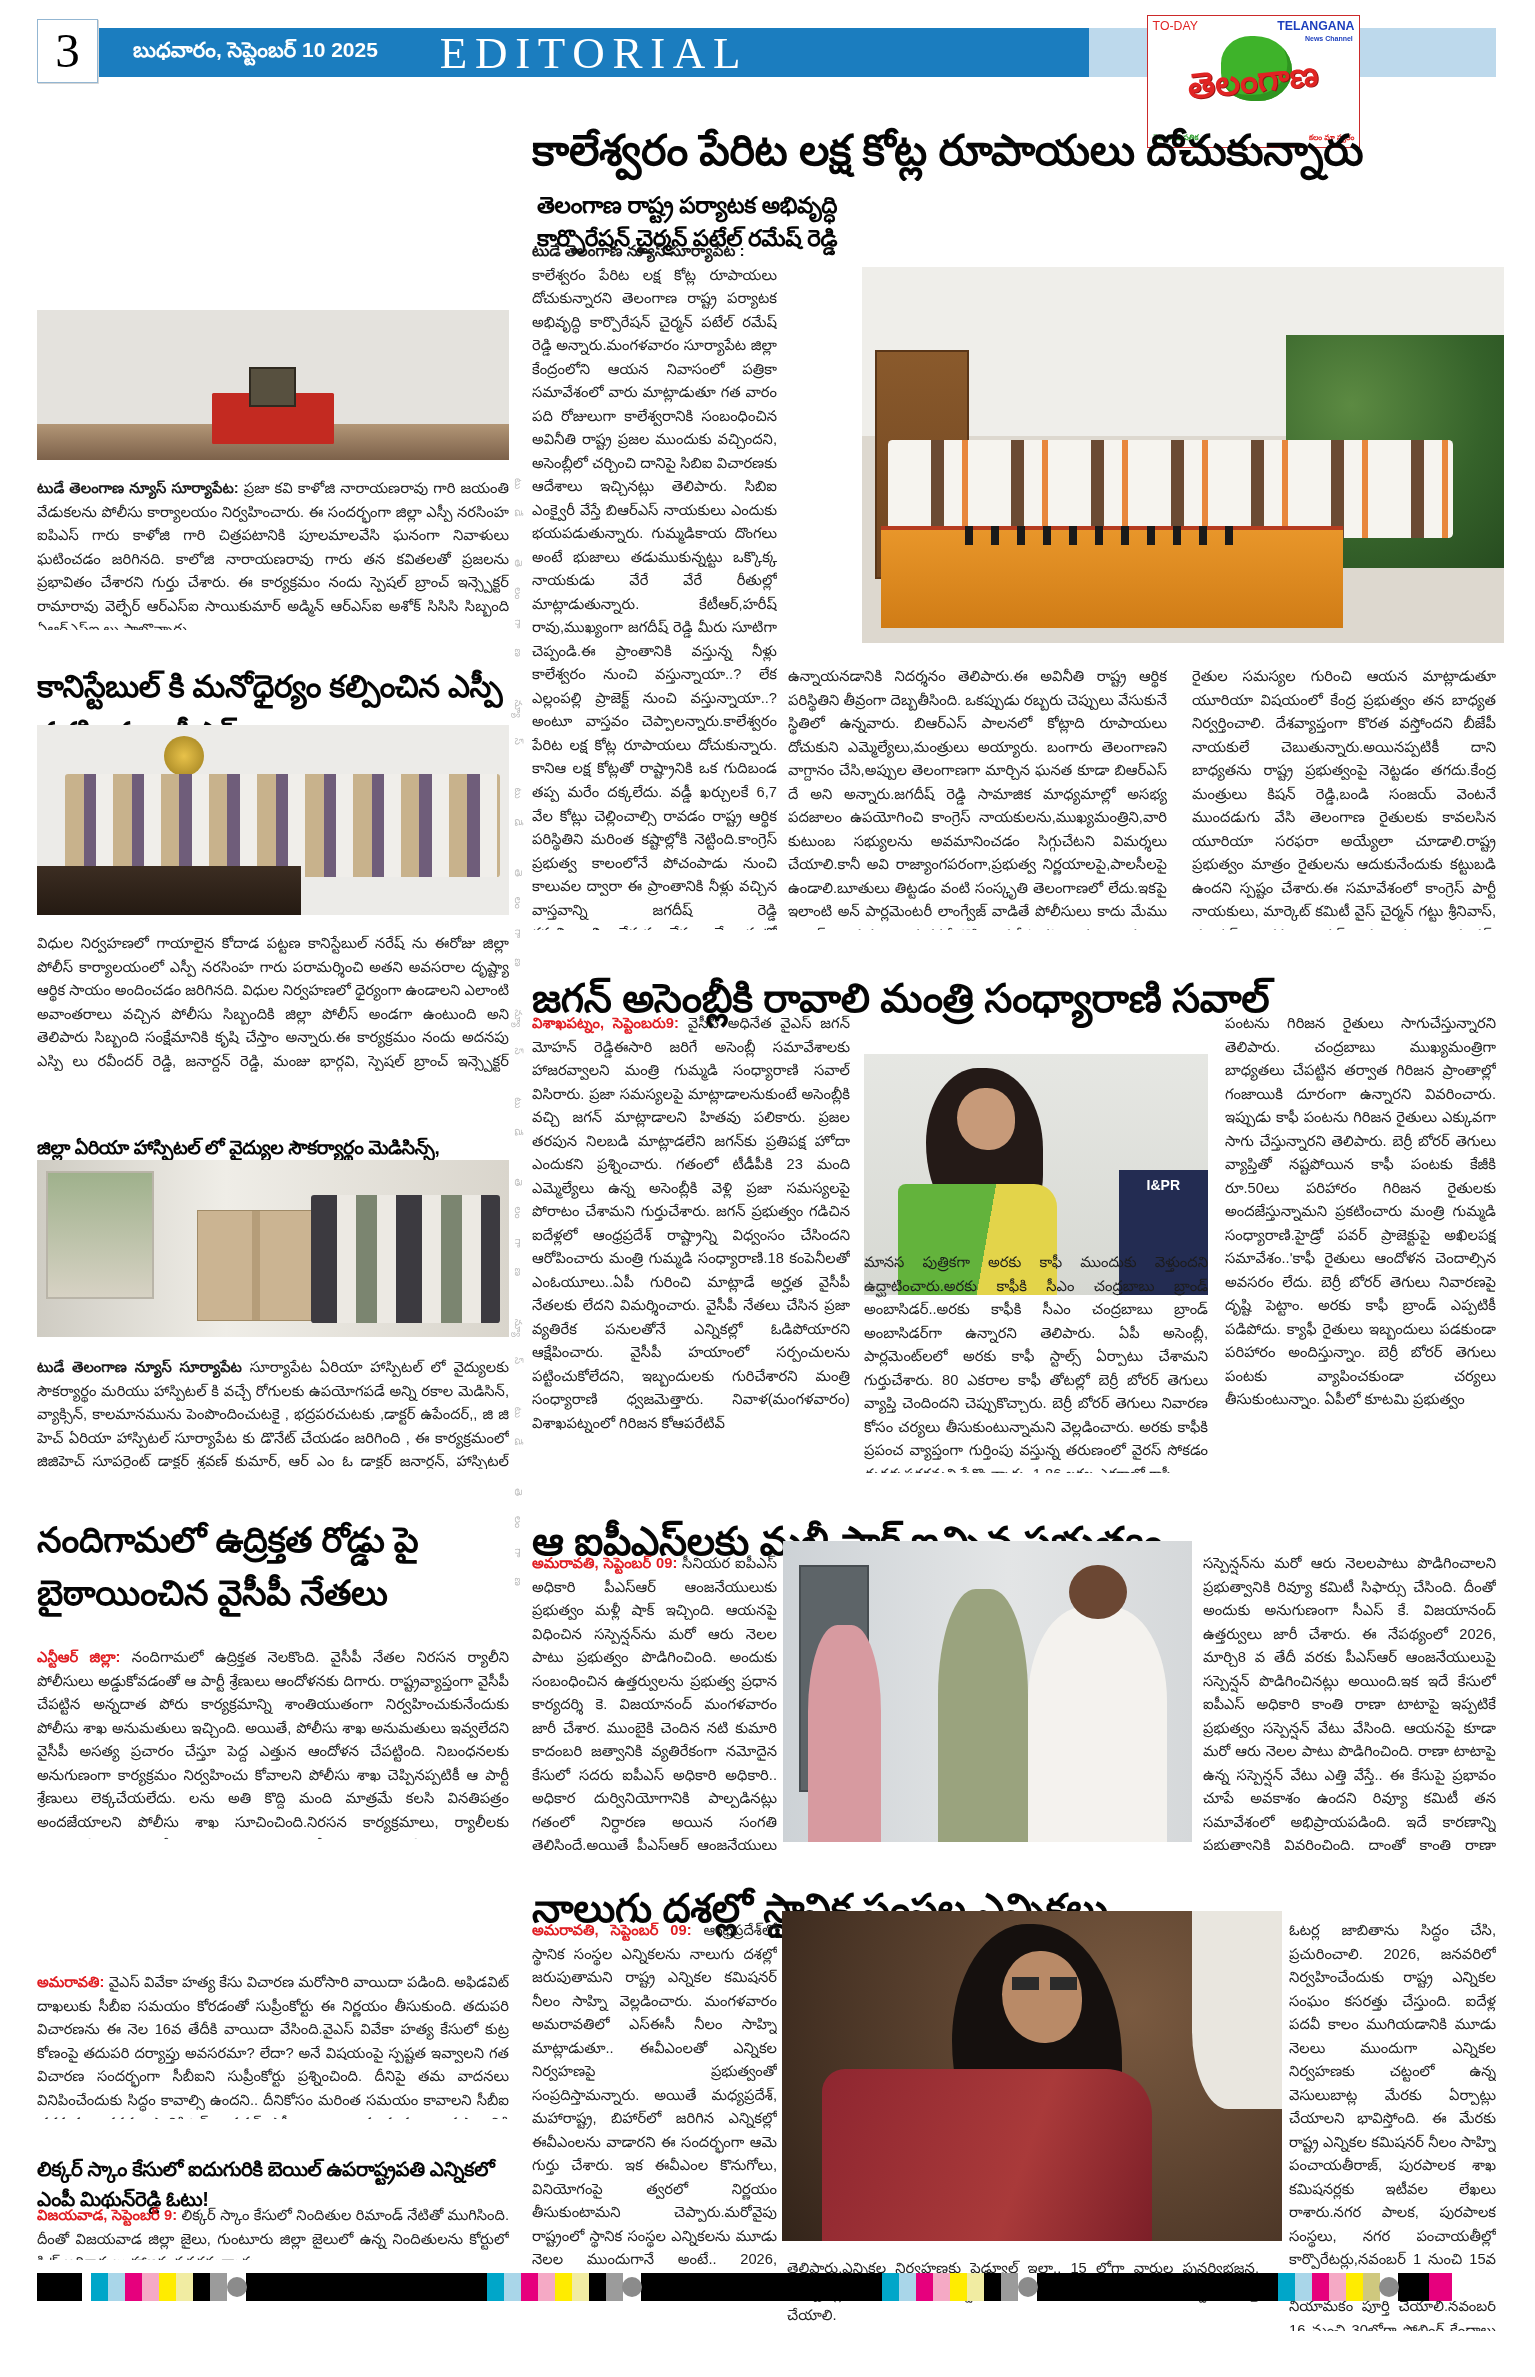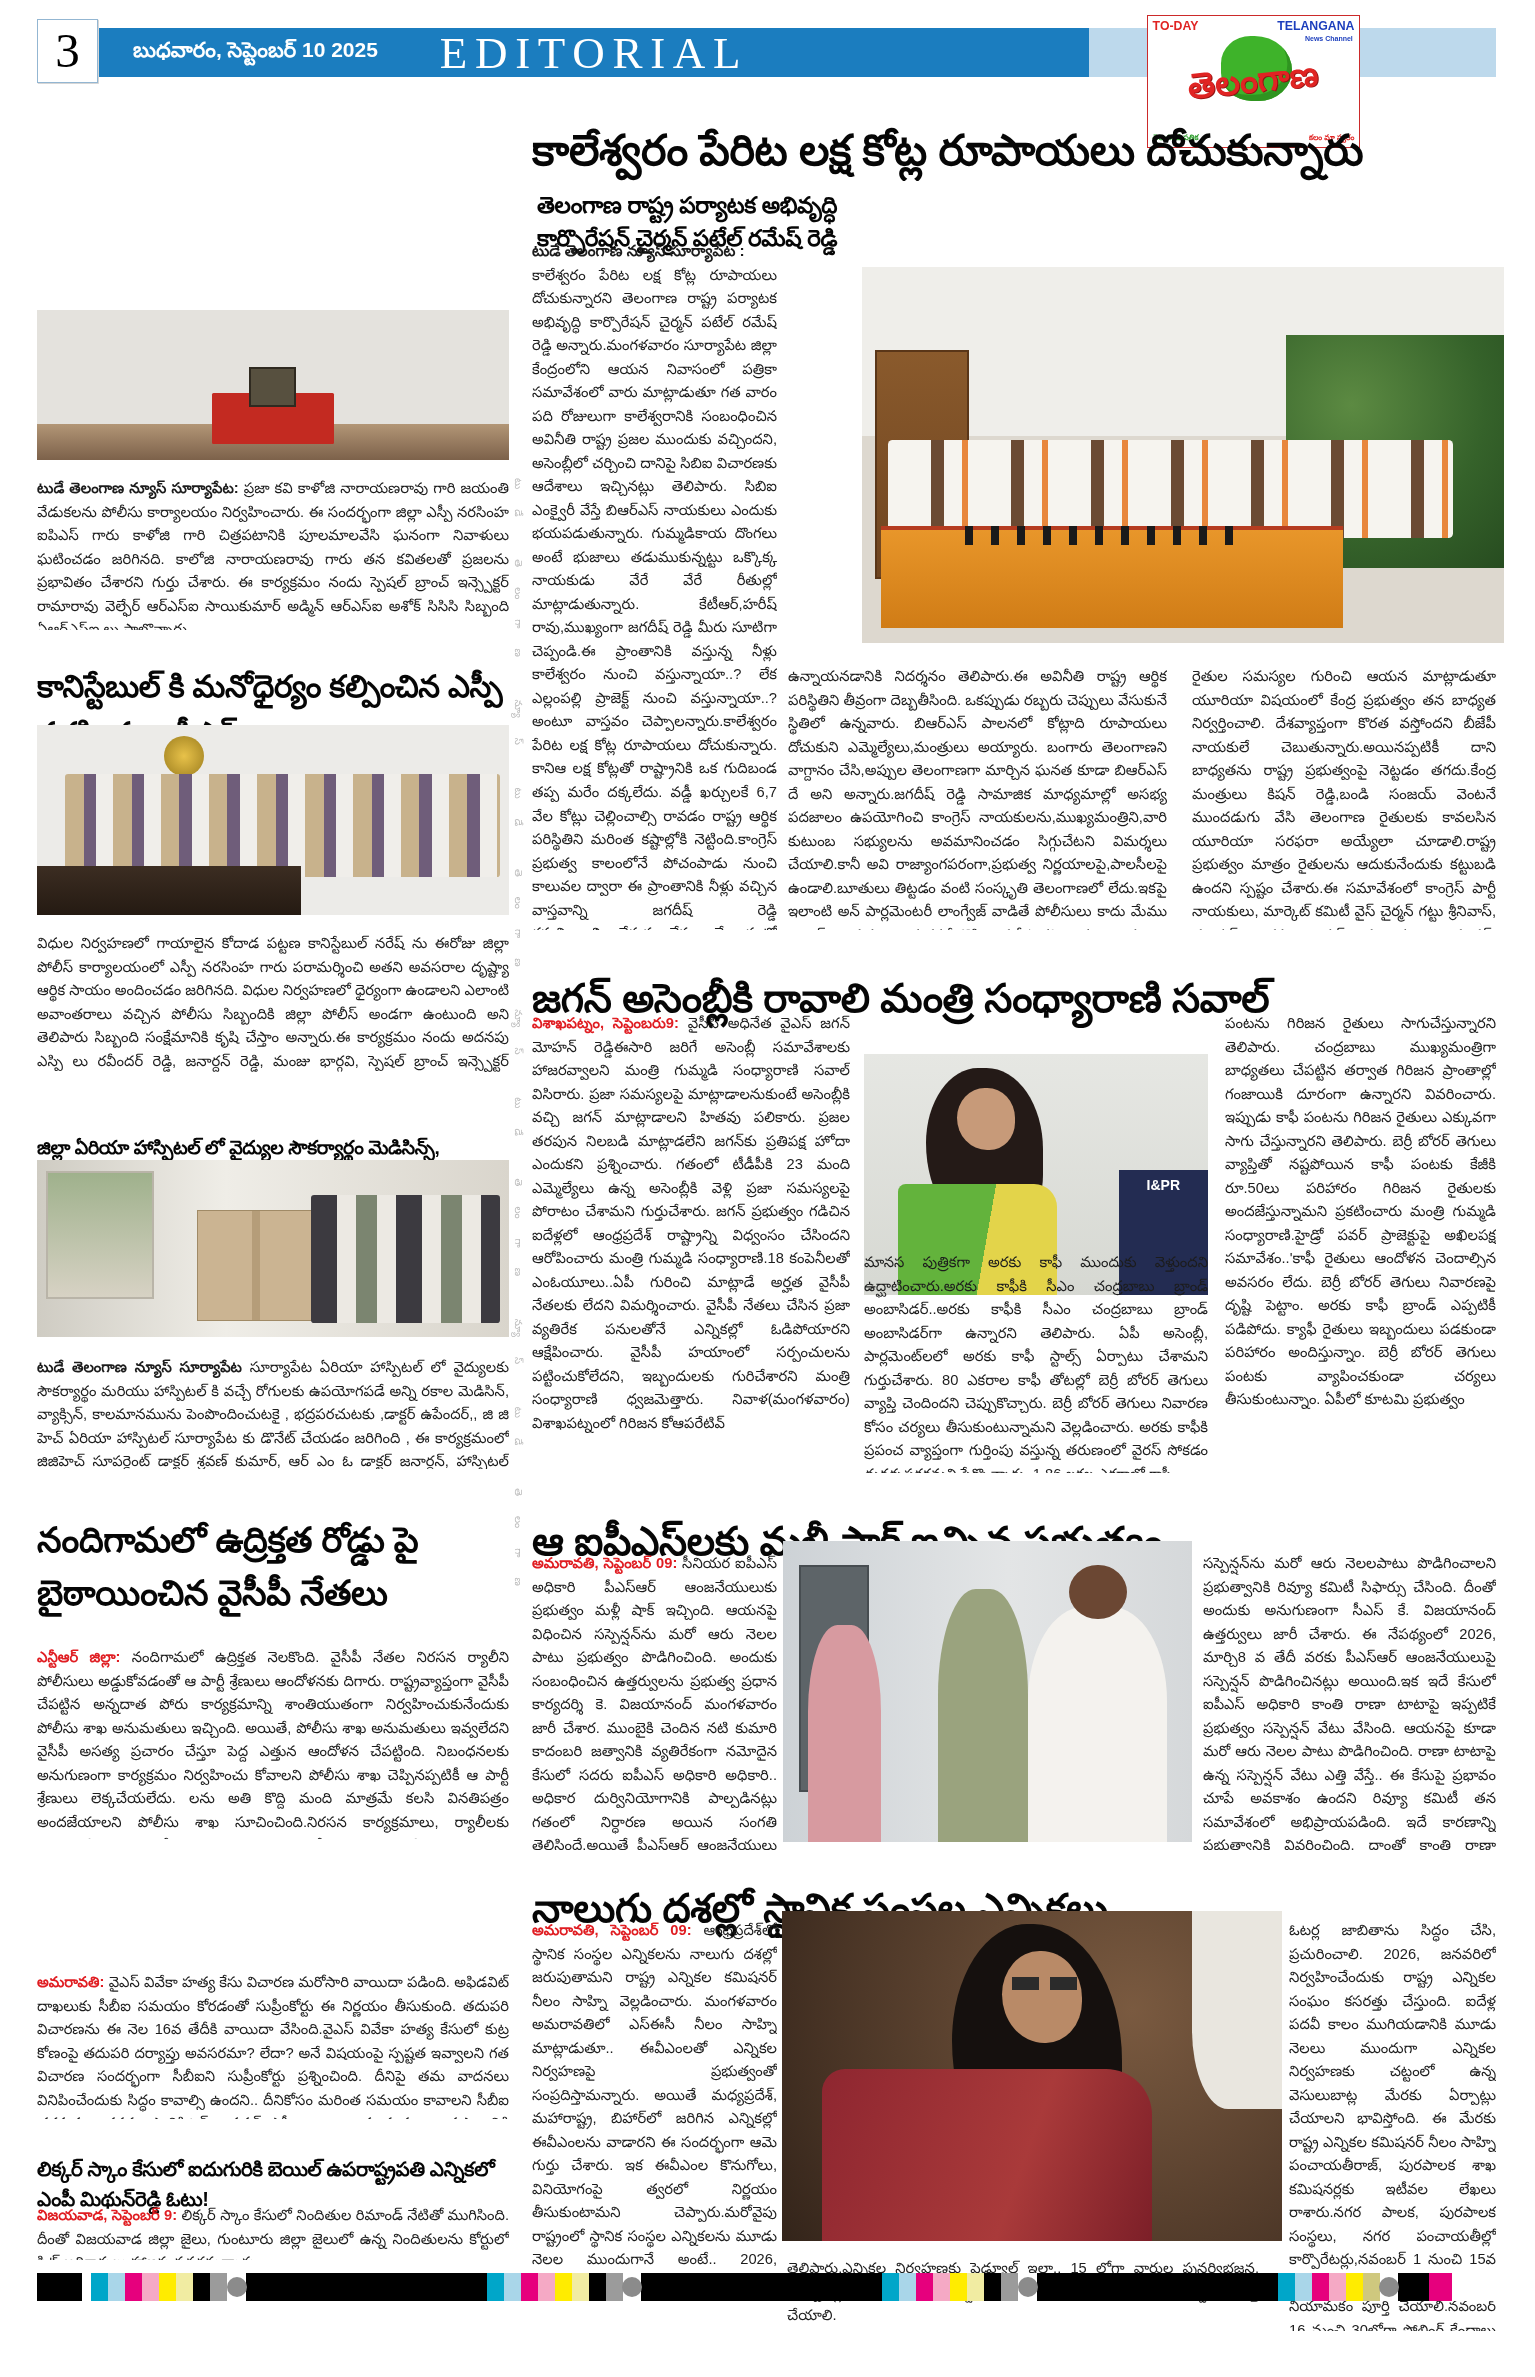--- a/index.html
+++ b/index.html
@@ -13,21 +13,21 @@
   .byline{font-weight:bold;font-size:15.4px;}
   
   .band{background:#1b7dbf;}
   .band-light{background:#bdd9ec;}
   .pagenum{border:1.5px solid #93b6d2;background:#fff;display:flex;align-items:center;justify-content:center;
            font-family:"Liberation Serif",serif;font-size:49px;color:#000;box-shadow:0.8px 0.8px 0 #ccc;}
   .hdr-date{display:flex;align-items:center;color:#fff;font-weight:bold;font-size:21px;}
   .hdr-title{display:flex;align-items:center;justify-content:center;color:#fff;
              font-family:"Liberation Serif",serif;font-size:45px;letter-spacing:7.7px;font-weight:500;}
   .logo{background:#fff;border:1.5px solid #cc2a2a;overflow:hidden;}
-  .logo .tl{position:absolute;left:4.6px;top:3.1px;color:#e02423;font-weight:700;font-size:12.3px;}
+  .logo .tl{position:absolute;left:4.6px;top:3.1px;color:#e02423;font-weight:400;font-size:12.3px;}
   .logo .tr{position:absolute;right:4.6px;top:3.1px;color:#1d3fbd;font-weight:800;font-size:12.3px;text-align:right;}
   .logo .chan{position:absolute;right:6.2px;top:19px;color:#1d3fbd;font-size:7px;font-weight:bold;}
   .logo .map{position:absolute;left:73px;top:20px;width:71px;height:65px;background:#3eb32a;
              border-radius:46% 58% 52% 48%;box-shadow:inset -4.6px -6.2px 0 #2f9420;}
   .logo .script{position:absolute;left:0;right:0;top:45px;text-align:center;color:#e02423;
                 font-weight:900;font-size:35px;transform:rotate(-6deg);
                 font-family:"Liberation Serif",serif;text-shadow:0.8px 0.8px 0 #8c1111;}
   .logo .bl{position:absolute;left:4.6px;bottom:3.9px;color:#2a9a2a;font-size:7.7px;font-weight:bold;}
   .logo .br{position:absolute;right:4.6px;bottom:3.9px;color:#e02423;font-size:7.7px;font-weight:bold;}
   

